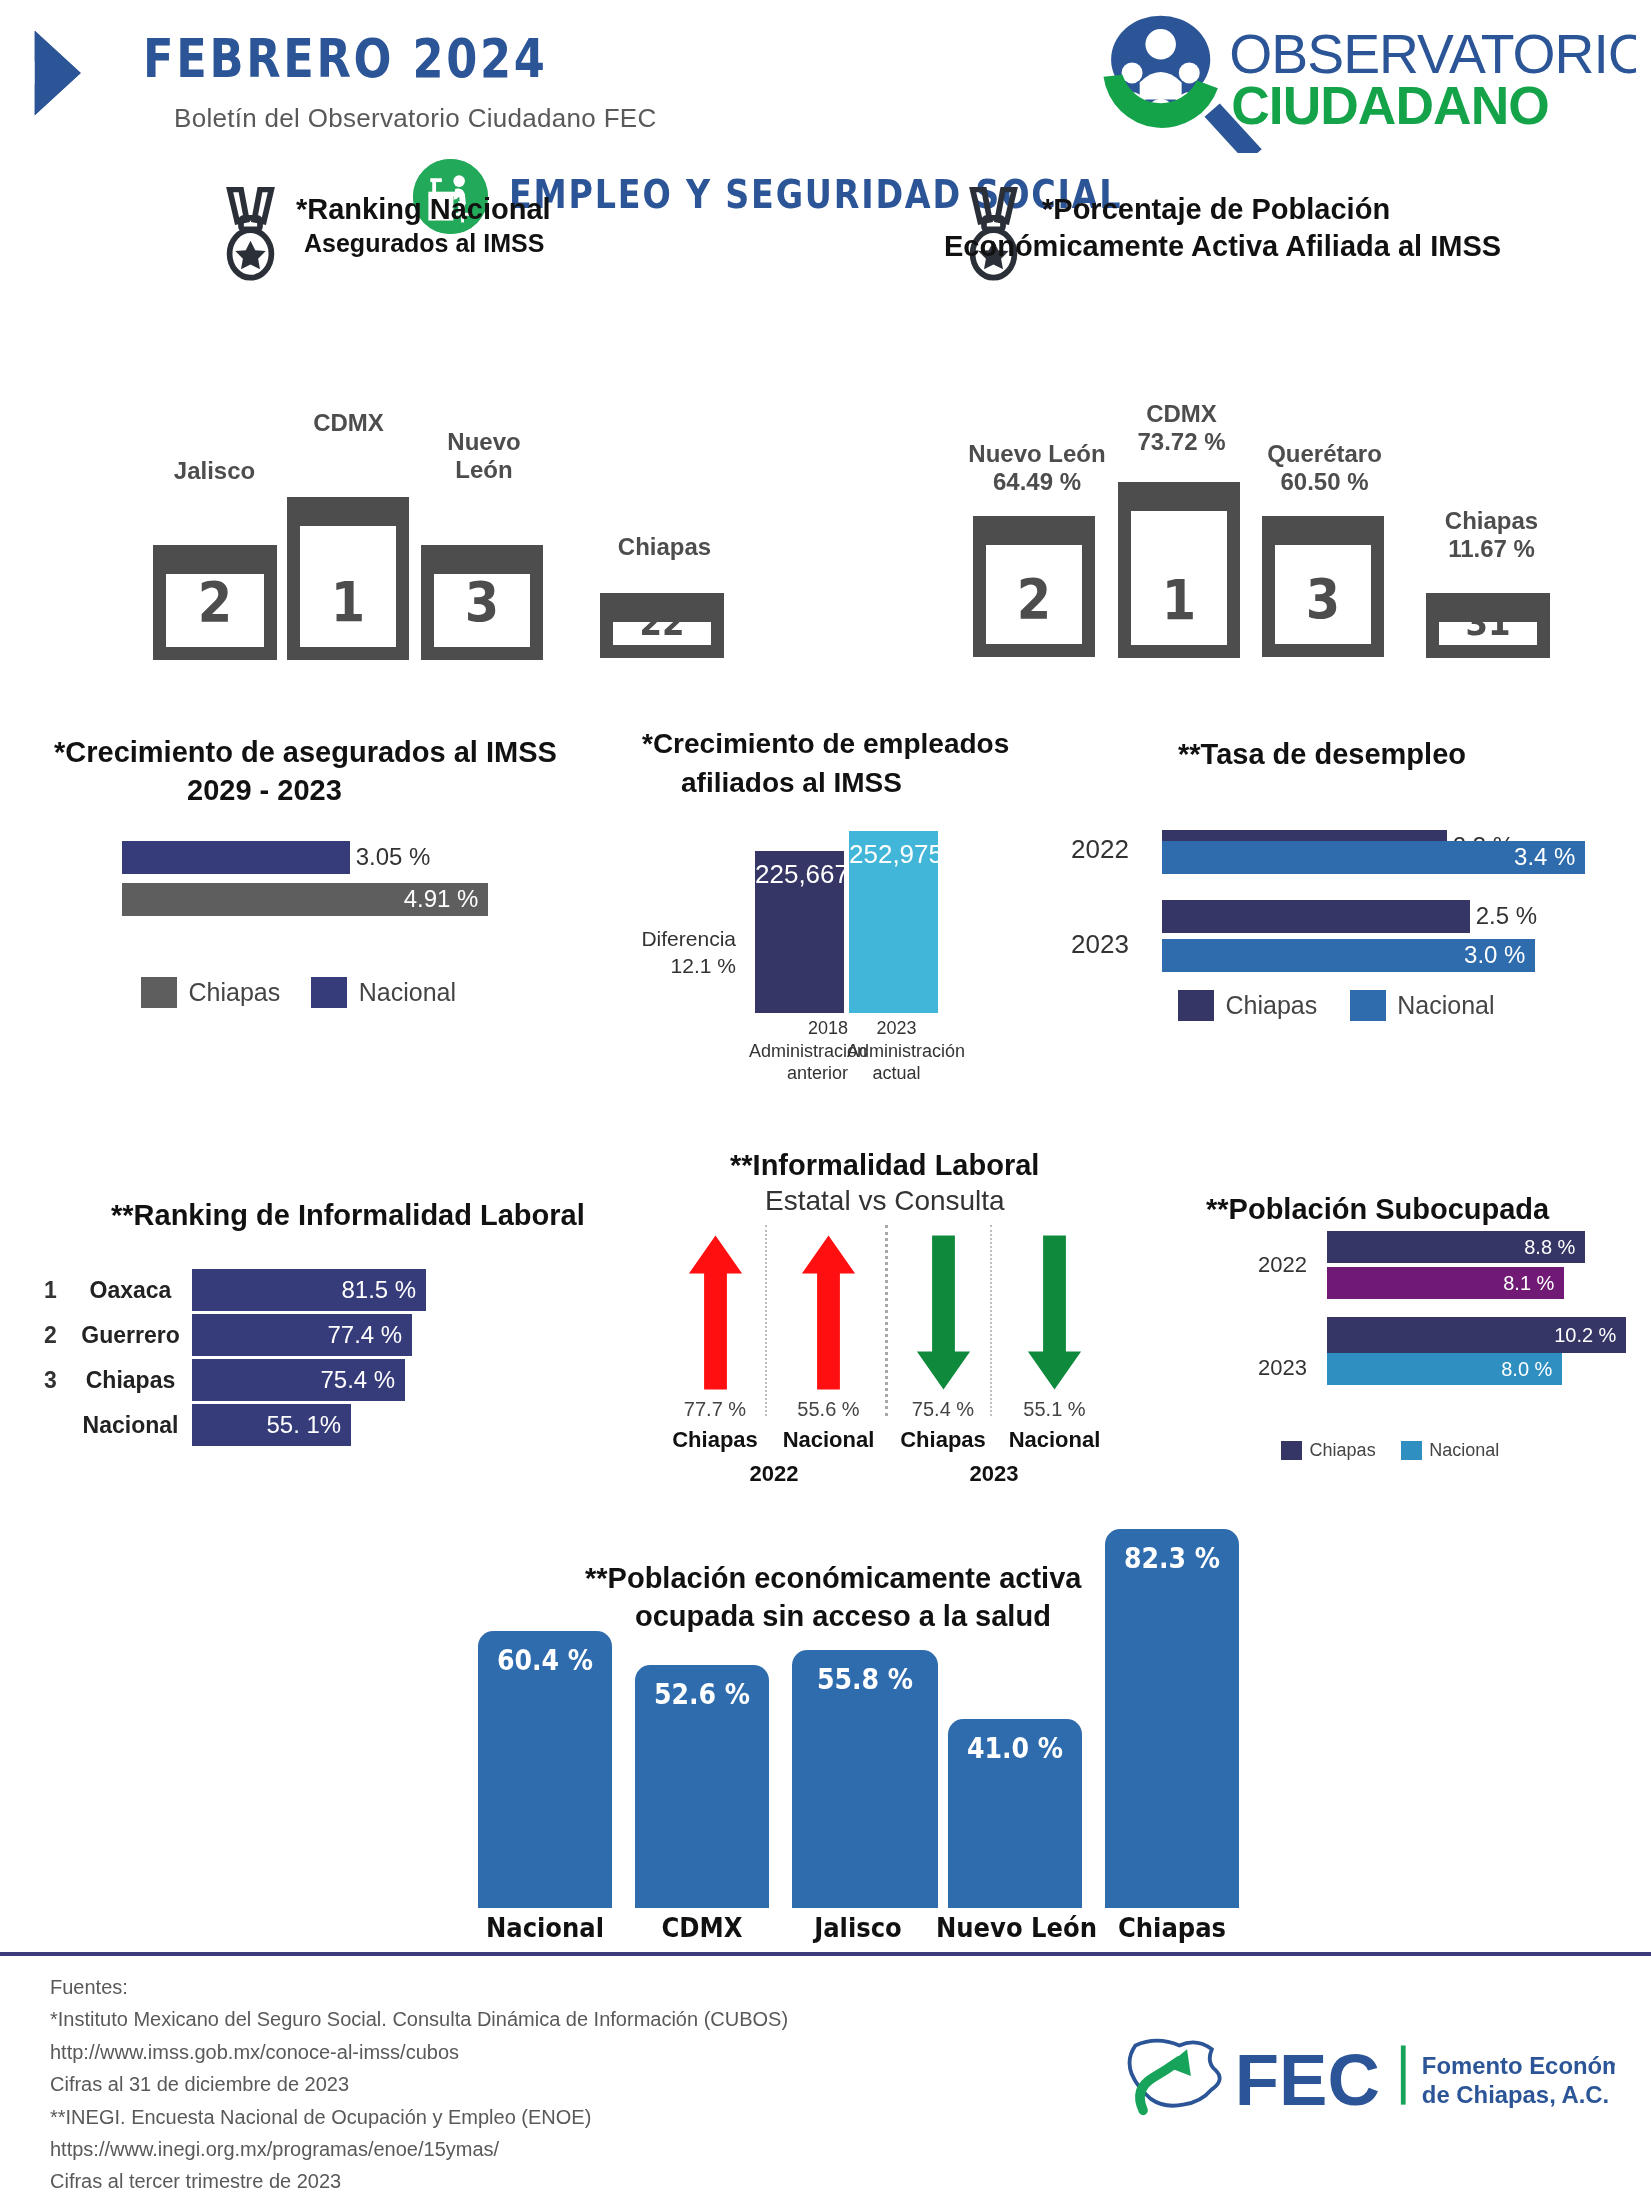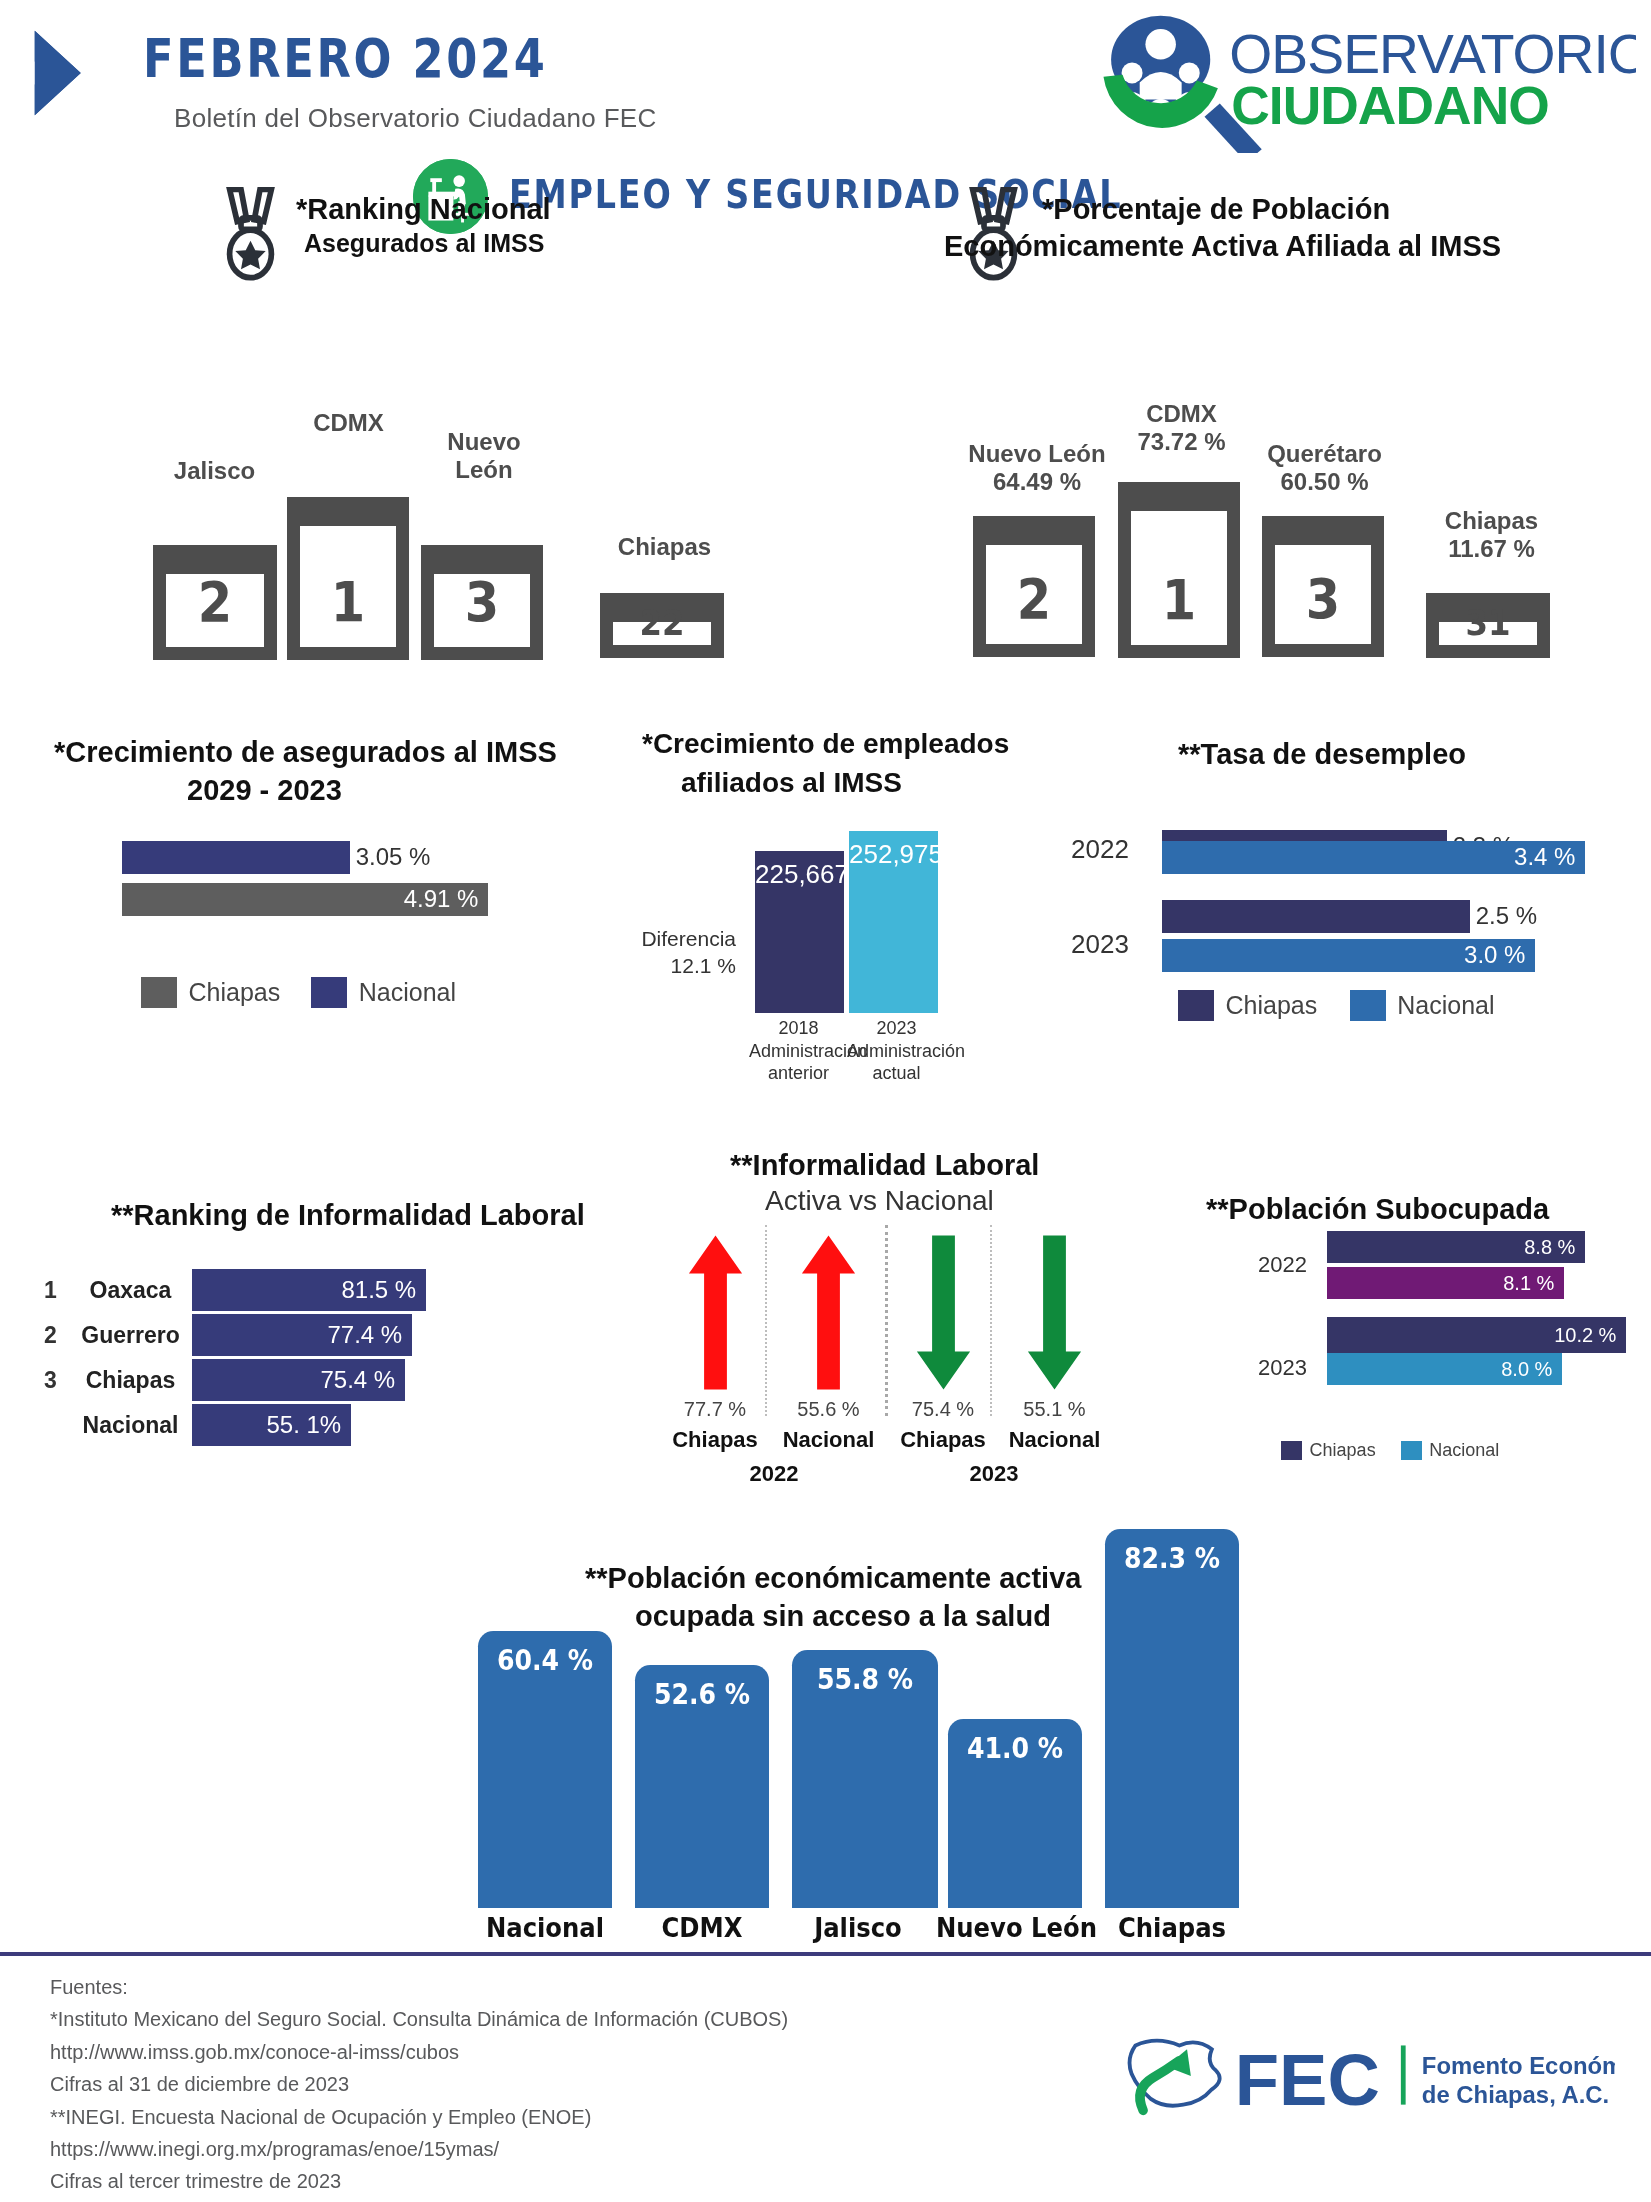--- a/index.html
+++ b/index.html
@@ -247,21 +247,21 @@
     <span>12.1 %</span>
   </div>
   <div class="abs" style="left:134px;top:0;width:191px;height:191px;">
     <div class="vbar" style="left:0;width:89px;height:162px;background:#353566;">
       <span class="vval">225,667</span>
     </div>
     <div class="vbar" style="left:94px;width:89px;height:182px;background:#41b6d8;">
       <span class="vval">252,975</span>
     </div>
   </div>
-  <div class="abs" style="left:128px;top:195px;width:99px;text-align:center;font-size:18px;color:#333;line-height:1.25;">
+  <div class="abs" style="left:128px;top:195px;width:99px;text-align:right;font-size:18px;color:#333;line-height:1.25;">
     <span>2018</span><br>
     <span>Administración</span><br>
     <span>anterior</span>
   </div>
   <div class="abs" style="left:226px;top:195px;width:99px;text-align:center;font-size:18px;color:#333;line-height:1.25;">
     <span>2023</span><br>
     <span>Administración</span><br>
     <span>actual</span>
   </div>
 </div>
@@ -324,21 +324,21 @@
   <div class="rk-row" style="left:44px;top:1404px;">
     <span class="rk-num"></span>
     <span class="rk-name">Nacional</span>
     <span class="rk-bar" style="width:159px;">
       <span class="v">55. 1%</span>
     </span>
   </div>
 </div>
 
 <div class="abs sect-head" style="left:730px;top:1147px;font-size:29px;">**Informalidad Laboral</div>
-<div class="abs" style="left:765px;top:1185px;font-size:28px;color:#333;">Activa vs Nacional</div>
+<div class="abs" style="left:765px;top:1185px;font-size:28px;color:#333;">Estatal vs Consulta</div>
 
 <div class="abs" style="left:0;top:0;">
   <div class="vdiv" style="left:765px;top:1225px;height:191px;"></div>
   <div class="vdiv" style="left:885px;top:1225px;height:191px;border-left:3.8px dotted #a8a8a8;"></div>
   <div class="vdiv" style="left:990px;top:1225px;height:191px;"></div>
 
   <div class="arrow-col" style="left:669px;top:1231px;width:92px;">
     <svg width="57" height="163" viewBox="0 0 60 170">
       <polygon points="30,4 58,44 42,44 42,166 18,166 18,44 2,44" fill="#ff0f0f"></polygon>
     </svg>

